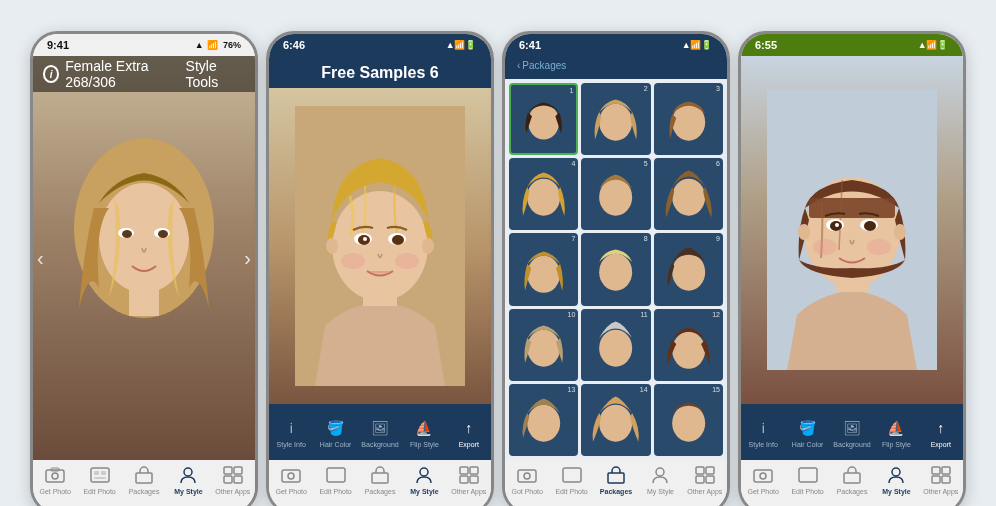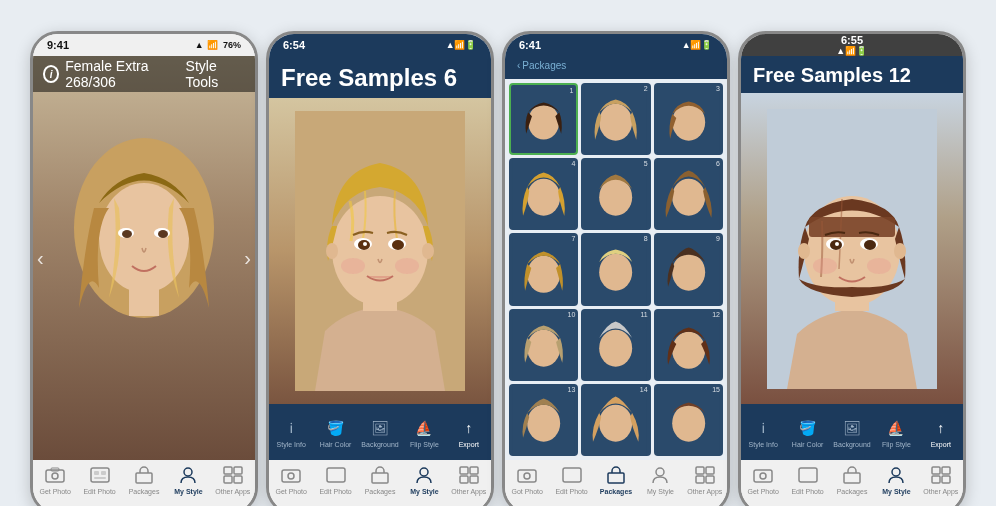--- a/index.html
+++ b/index.html
@@ -149,22 +149,23 @@
       display: flex;
       flex-direction: column;
       overflow: hidden;
     }
     .phone2 .app-header {
       background: #1c3a5c;
       padding: 8px 12px 6px;
     }
     .phone2 .app-header .page-title {
       color: #fff;
-      font-size: 24px;
+      font-size: 16px;
       font-weight: 700;
+      text-align: center;
     }
     .phone2 .photo-area {
       flex: 1;
       background: linear-gradient(180deg, #d4c5a0 0%, #b8956a 50%, #7a5540 100%);
       display: flex;
       align-items: center;
       justify-content: center;
       position: relative;
     }
     .phone2 .bottom-toolbar {
@@ -291,21 +292,21 @@
     .small-face {
       width: 100%;
       height: 100%;
     }
 
     .status-bar-1 { background: #f0f0f0; }
     .status-bar-2 { background: #1c3a5c; color: #fff; }
     .status-bar-2 .time { color: #fff; }
     .status-bar-3 { background: #1c3a5c; color: #fff; }
     .status-bar-3 .time { color: #fff; }
-    .status-bar-4 { background: #404040; color: #fff; flex-direction: column; }
+    .status-bar-4 { background: #4d7c0f; color: #fff; }
     .status-bar-4 .time { color: #fff; }
   </style>
 </head>
 <body>
 
 <div class="screenshots-container">
 
   <div class="phone-frame phone1">
     <div class="status-bar status-bar-1">
       <span class="time">9:41</span>
@@ -404,21 +405,21 @@
               <rect x="11" y="10" width="8" height="7" rx="1" fill="none" stroke="#888" stroke-width="1.5"></rect>
             </svg>
         </div>
         <span>Other Apps</span>
       </div>
     </div>
   </div>
 
   <div class="phone-frame phone2">
     <div class="status-bar status-bar-2">
-      <span class="time">6:54</span>
+      <span class="time">6:46</span>
       <div class="status-icons">
         <span style="color:#fff">▲📶🔋</span>
       </div>
     </div>
     <div class="screen-content">
       <div class="app-header">
         <div class="page-title">Free Samples 6</div>
       </div>
       <div class="photo-area">
 
@@ -743,23 +744,20 @@
   </div>
 
   <div class="phone-frame phone4">
     <div class="status-bar status-bar-4">
       <span class="time">6:55</span>
       <div class="status-icons">
         <span style="color:#fff">▲📶🔋</span>
       </div>
     </div>
     <div class="screen-content">
-      <div class="app-header">
-        <div class="page-title">Free Samples 12</div>
-      </div>
       <div class="photo-area">
 
         <svg width="170" height="280" viewBox="0 0 170 280">
           <rect width="170" height="280" fill="#c0ccd8"></rect>
 
           <path d="M30 225 Q50 205 85 200 Q120 205 140 225 L150 280 L20 280Z" fill="#d4b090"></path>
 
           <rect x="68" y="172" width="34" height="30" fill="#e8c4a0"></rect>
 
           <ellipse cx="85" cy="142" rx="48" ry="55" fill="#e8c4a0"></ellipse>

